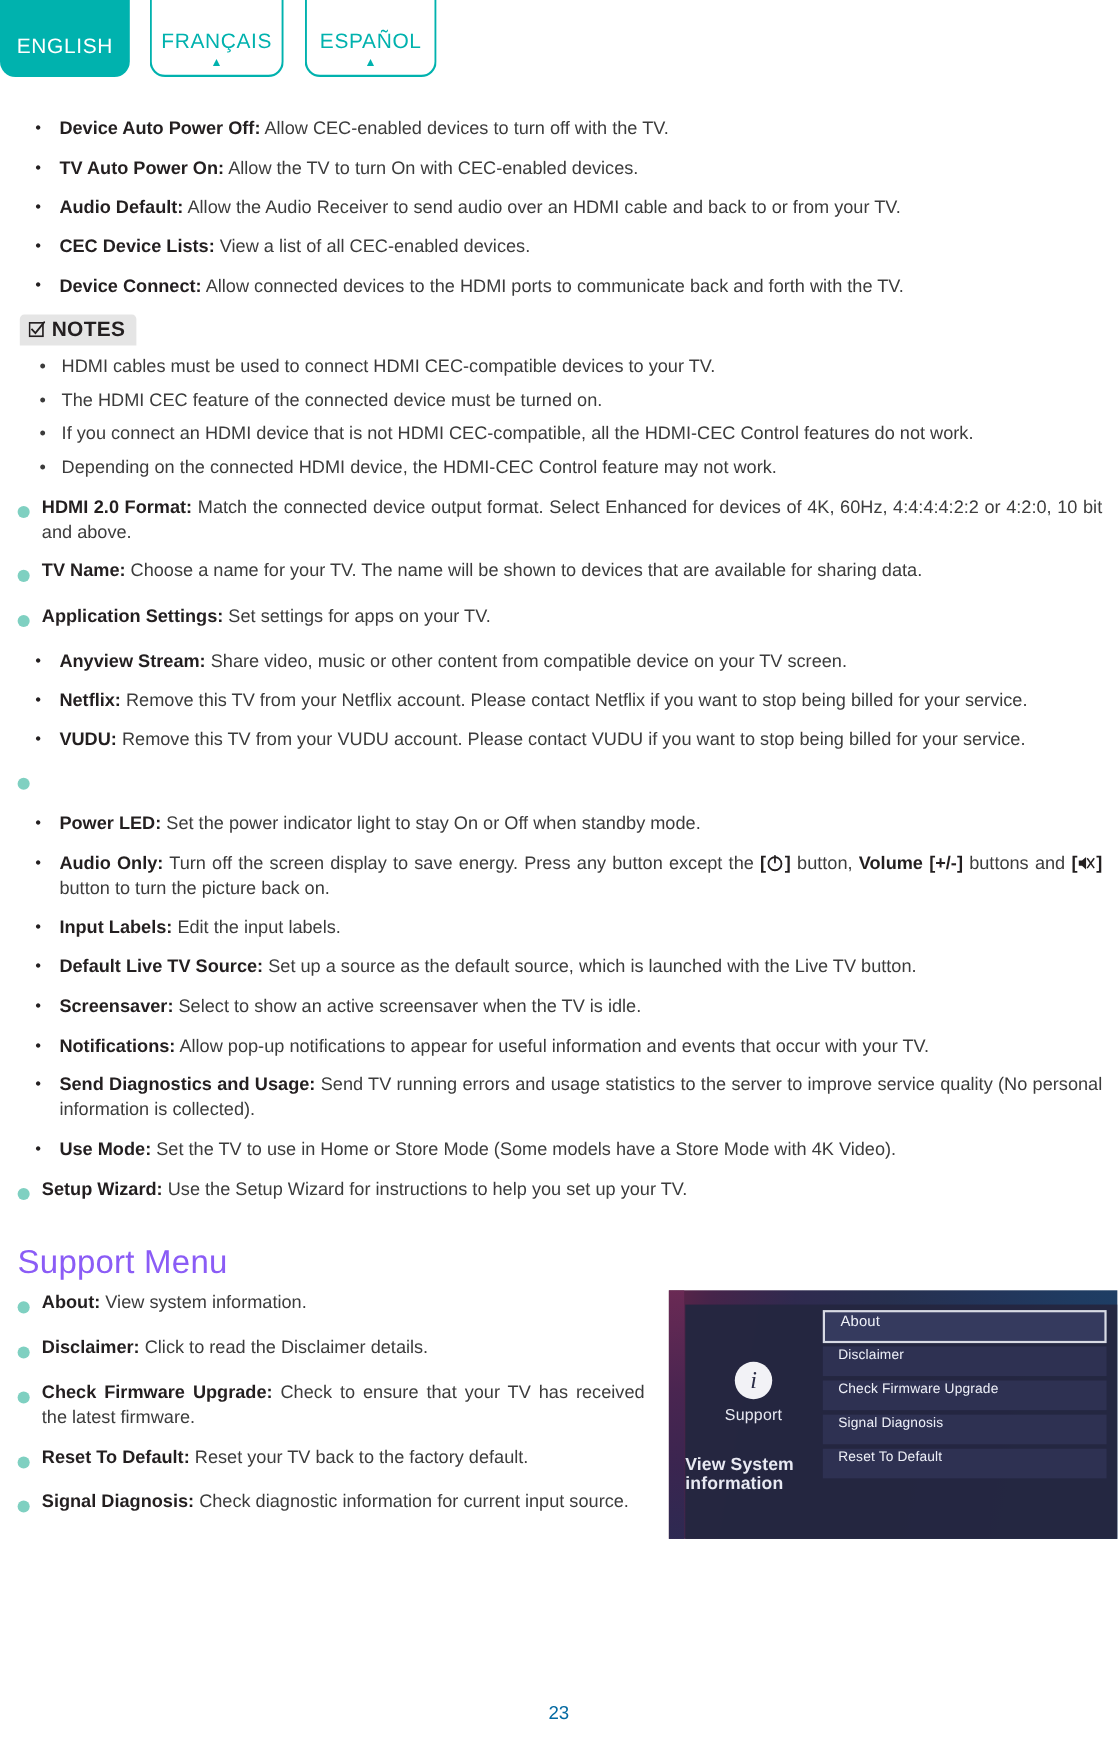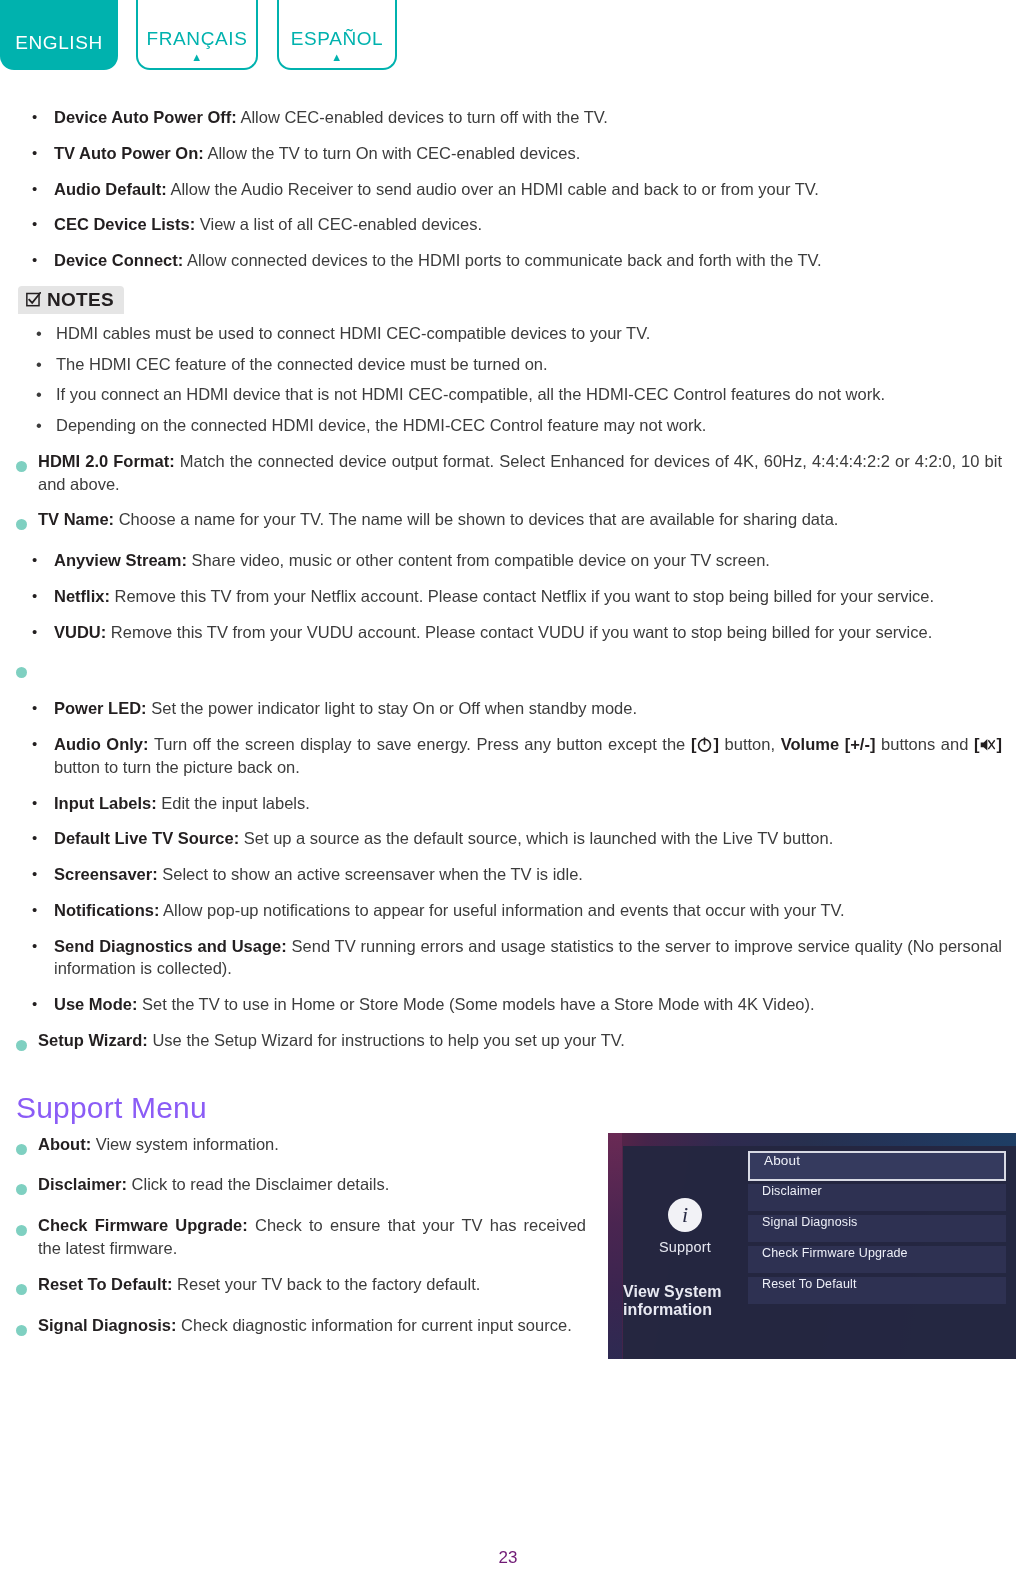--- a/index.html
+++ b/index.html
@@ -238,21 +238,21 @@
     margin-bottom: 3px;
     font-size: 13.5px;
   }
 
   
   .page-num {
     position: absolute;
     left: 0; right: 0;
     top: 1548px;
     text-align: center;
-    color: #701a75;
+    color: #0369a1;
     font-size: 17px;
   }
 </style>
 </head>
 <body>
 
 <div class="lang-bar">
   <div class="lang-tab active">
     <span>ENGLISH</span>
   </div>
@@ -326,20 +326,24 @@
     <span class="txt just"><b>HDMI 2.0 Format:</b> <span>Match the connected device output format. Select Enhanced for devices of 4K, 60Hz, 4:4:4:4:2:2 or 4:2:0, 10 bit and above.</span></span>
   </div>
 
   
   <div class="row lvl1">
     <span class="marker"><i class="dot"></i></span>
     <span class="txt"><b>TV Name:</b> <span>Choose a name for your TV. The name will be shown to devices that are available for sharing data.</span></span>
   </div>
 
   
+  <div class="row lvl1">
+    <span class="marker"><i class="dot"></i></span>
+    <span class="txt"><b>Application Settings:</b> <span>Set settings for apps on your TV.</span></span>
+  </div>
   <div class="row lvl2">
     <span class="marker">•</span>
     <span class="txt"><b>Anyview Stream:</b> <span>Share video, music or other content from compatible device on your TV screen.</span></span>
   </div>
   <div class="row lvl2">
     <span class="marker">•</span>
     <span class="txt just"><b>Netflix:</b> <span>Remove this TV from your Netflix account. Please contact Netflix if you want to stop being billed for your service.</span></span>
   </div>
   <div class="row lvl2">
     <span class="marker">•</span>
@@ -447,24 +451,24 @@
     </div>
 
     <div class="tv-menu">
       <div class="tv-item selected">
         <span>About</span>
       </div>
       <div class="tv-item">
         <span>Disclaimer</span>
       </div>
       <div class="tv-item">
-        <span>Signal Diagnosis</span>
+        <span>Check Firmware Upgrade</span>
       </div>
       <div class="tv-item">
-        <span>Check Firmware Upgrade</span>
+        <span>Signal Diagnosis</span>
       </div>
       <div class="tv-item">
         <span>Reset To Default</span>
       </div>
     </div>
   </div>
 </div>
 
 <div class="page-num">23</div>
 

